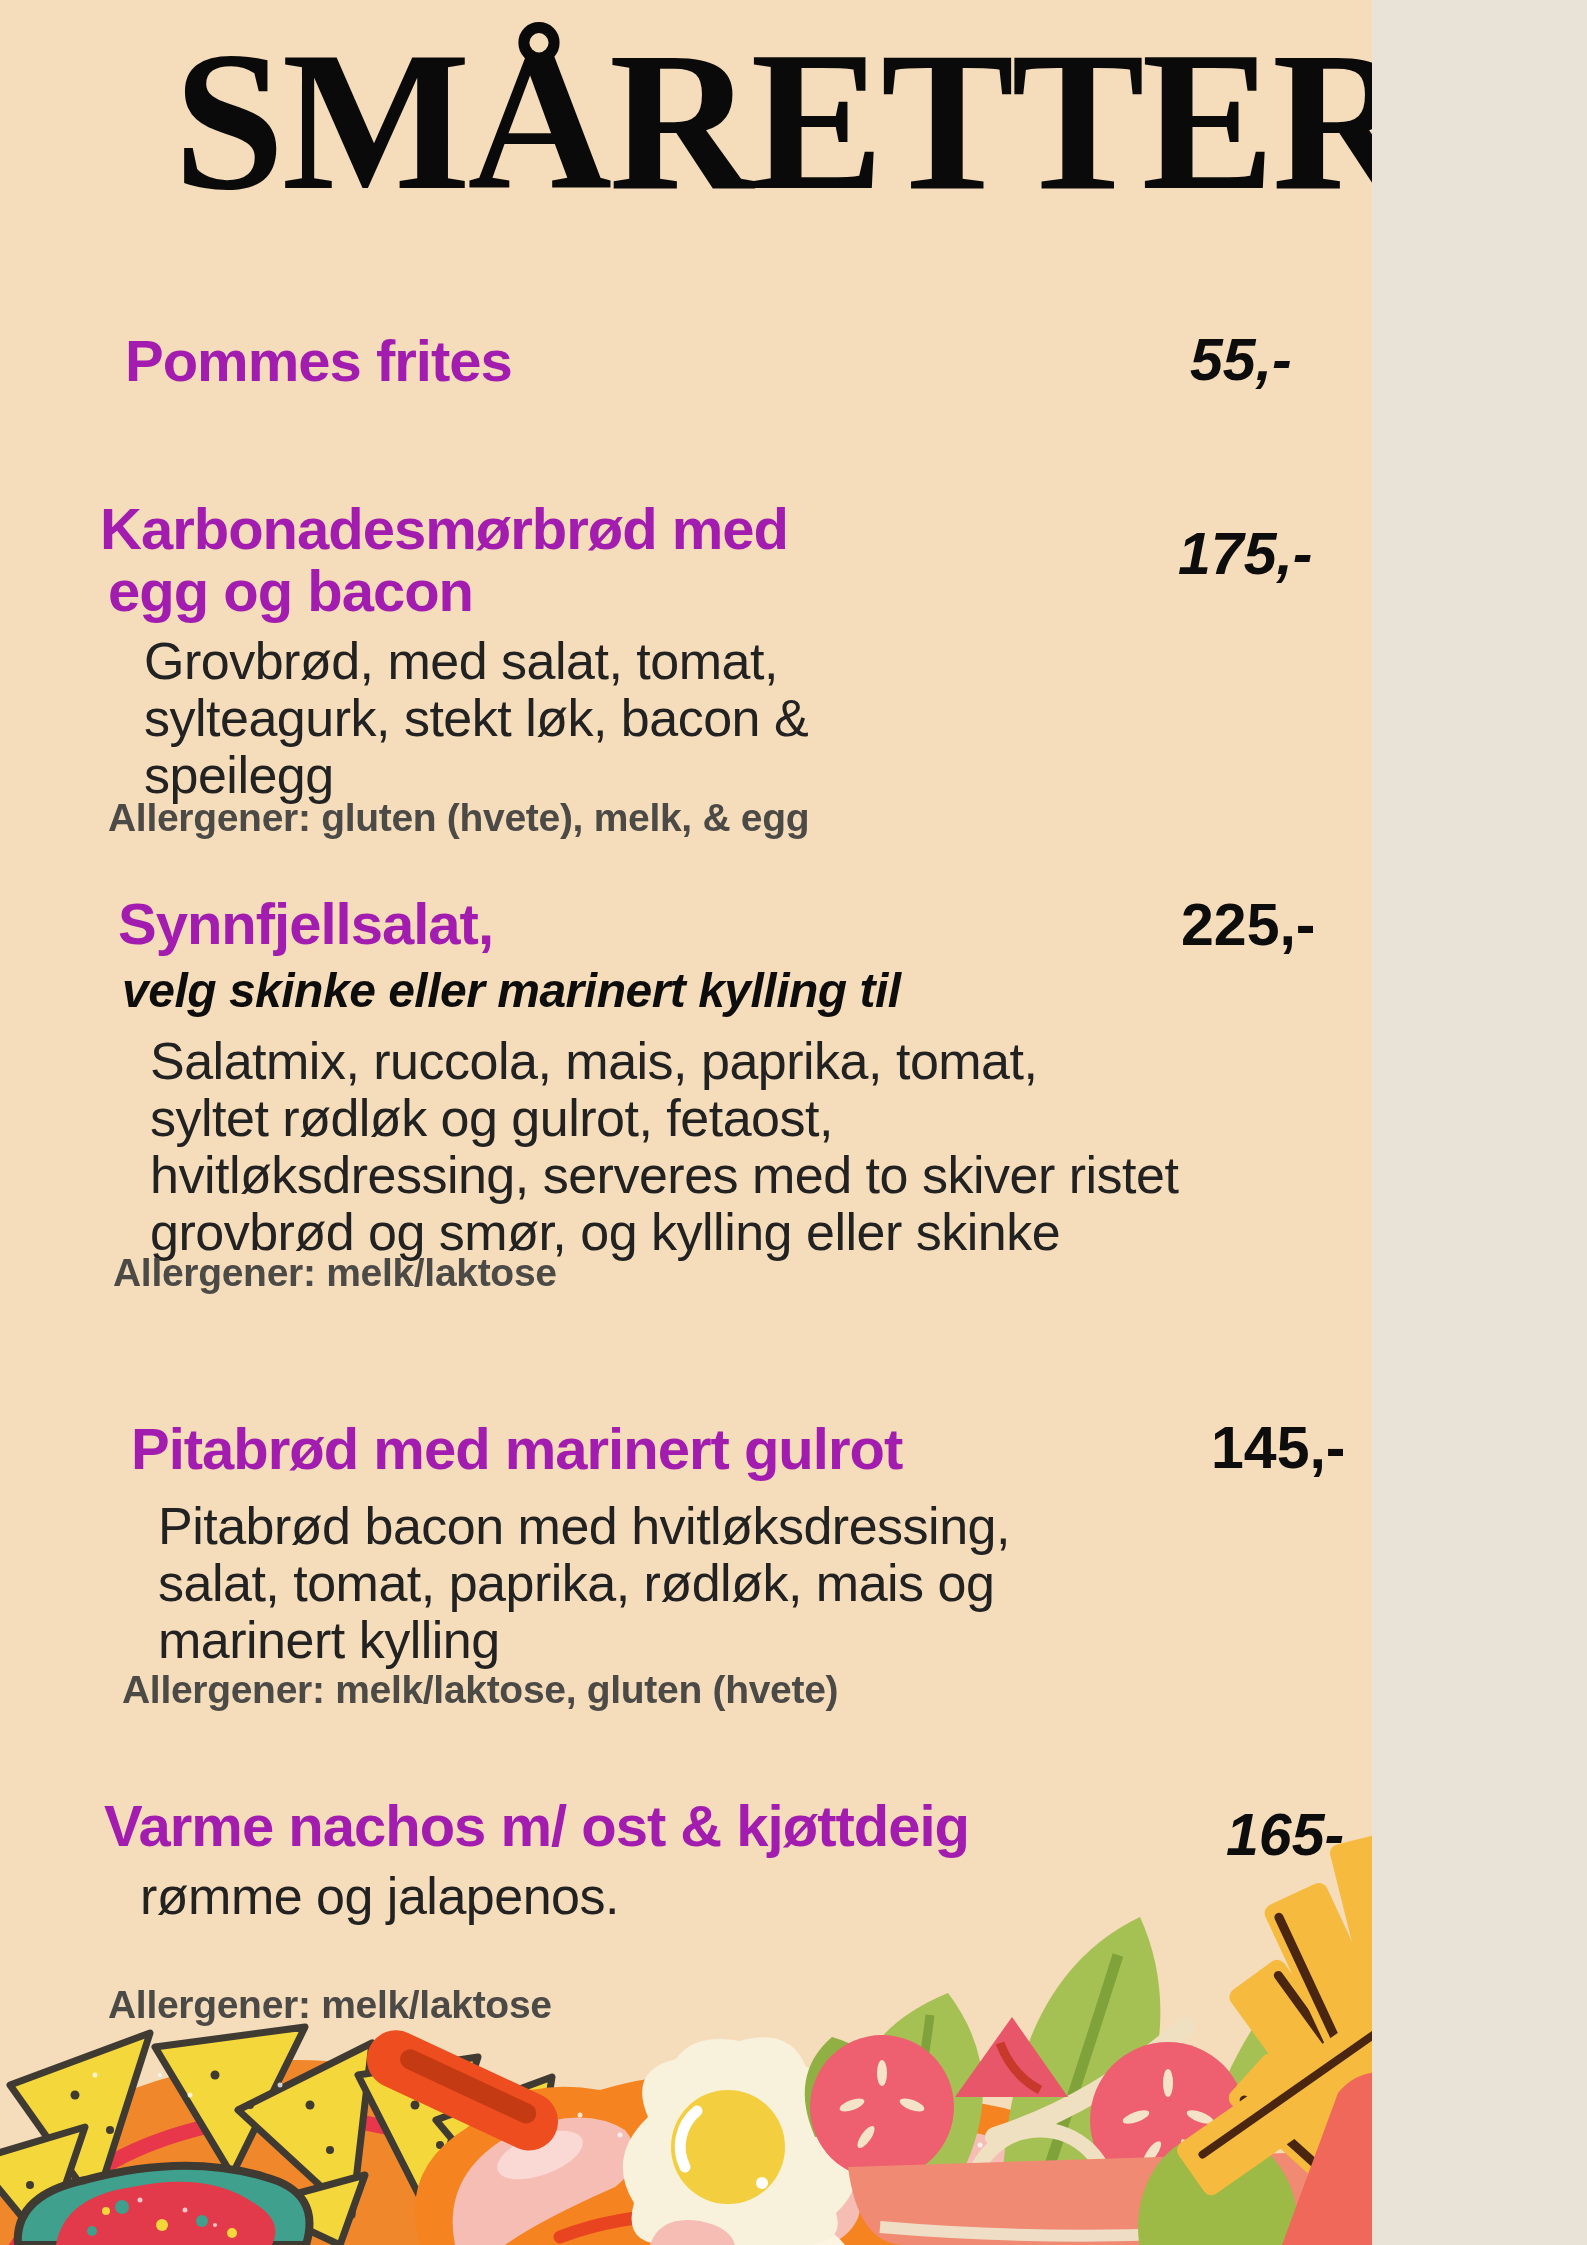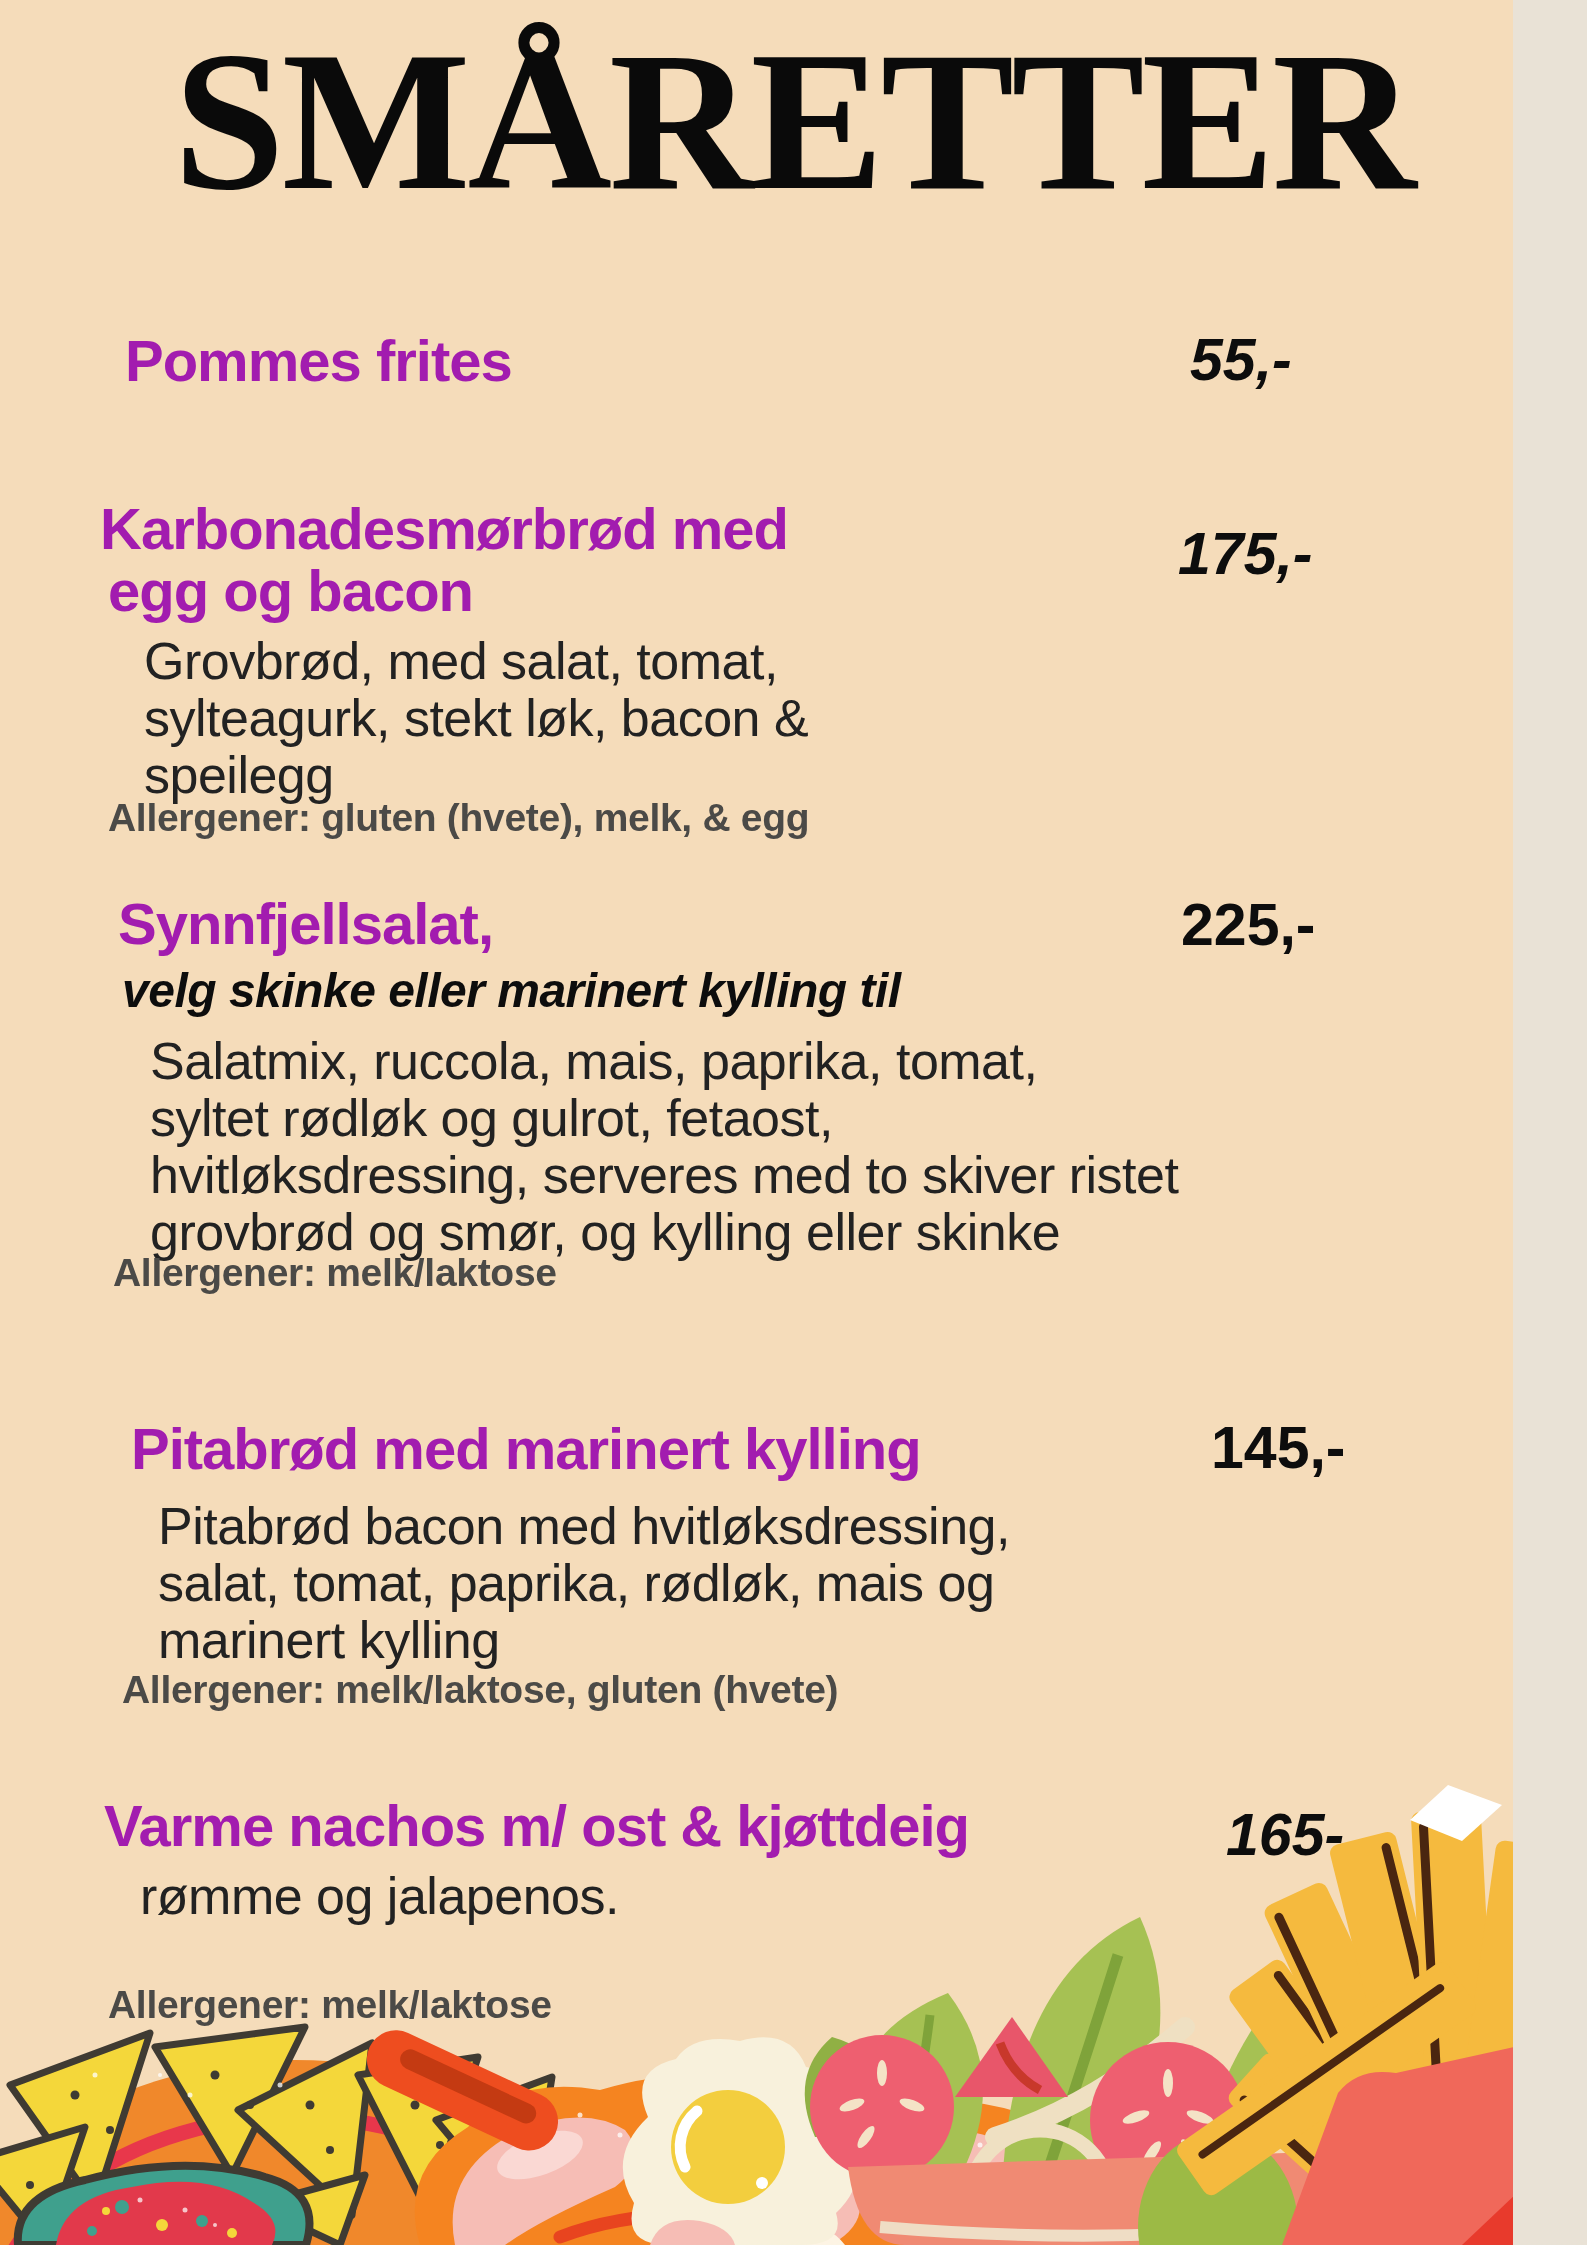--- a/index.html
+++ b/index.html
@@ -1,19 +1,19 @@
 <!DOCTYPE html>
 <html><head>
 <meta charset="utf-8">
 <style>
   html,body{margin:0;padding:0;background:#e9e2d6;}
   .page{
-    position:relative;width:1513px;height:2245px;overflow:hidden;
+    position:relative;width:1361px;height:2245px;overflow:hidden;
     background:#F5DCBA;
-    font-family:"Liberation Sans",sans-serif;color:#111;
+    font-family:"Liberation Sans",sans-serif;color:#111;padding-left:11px;
   }
   .title{
     position:absolute;top:12px;left:0;width:1587px;margin:0;
     text-align:center;
     font-family:"Liberation Serif",serif;font-weight:700;
     font-size:200px;line-height:218px;letter-spacing:-3px;color:#0a0a0a;
   }
   .item{position:absolute;left:0;width:1587px;height:10px;}
   .name{position:absolute;margin:0;font-size:58px;line-height:62px;font-weight:700;letter-spacing:-1px;color:#a21caf;white-space:nowrap;}
   .name .nl{display:block;}
@@ -64,21 +64,21 @@
       <span class="dl">Salatmix, ruccola, mais, paprika, tomat,</span>
       <span class="dl">syltet rødløk og gulrot, fetaost,</span>
       <span class="dl">hvitløksdressing, serveres med to skiver ristet</span>
       <span class="dl">grovbrød og smør, og kylling eller skinke</span>
     </div>
     <div class="allergens" style="left:113px;top:358px;">Allergener: melk/laktose</div>
   </section>
 
   <section class="item" style="top:1418px;">
     <h2 class="name" style="left:131px;top:0;">
-      <span class="nl">Pitabrød med marinert kylling</span>
+      <span class="nl">Pitabrød med marinert gulrot</span>
     </h2>
     <div class="price" style="left:1211px;top:2px;">145,-</div>
     <div class="desc" style="left:118px;top:80px;">
       <span class="dl">Pitabrød bacon med hvitløksdressing,</span>
       <span class="dl">salat, tomat, paprika, rødløk, mais og</span>
       <span class="dl">marinert kylling</span>
     </div>
     <div class="allergens" style="left:122px;top:250px;">Allergener: melk/laktose, gluten (hvete)</div>
   </section>
 

